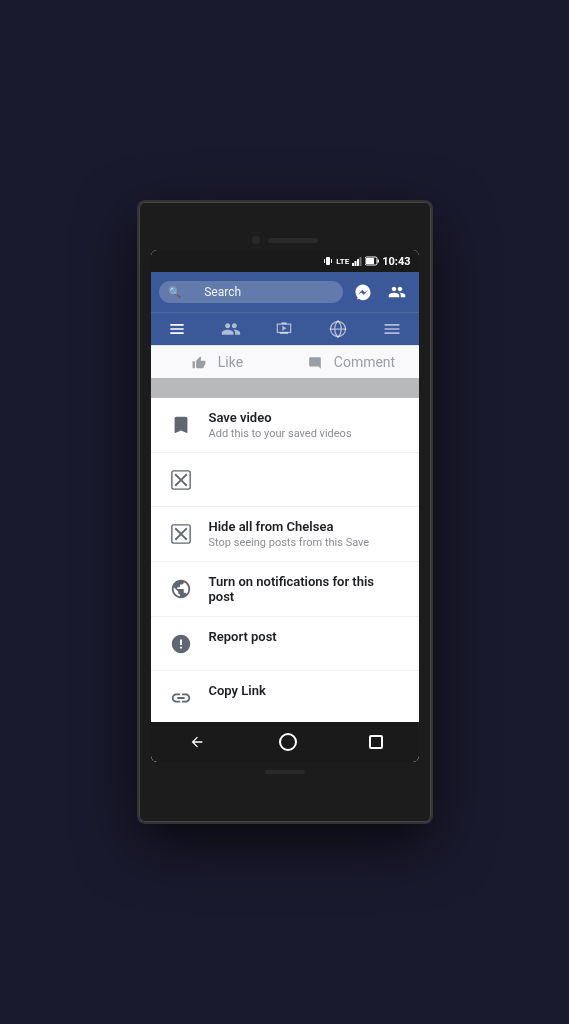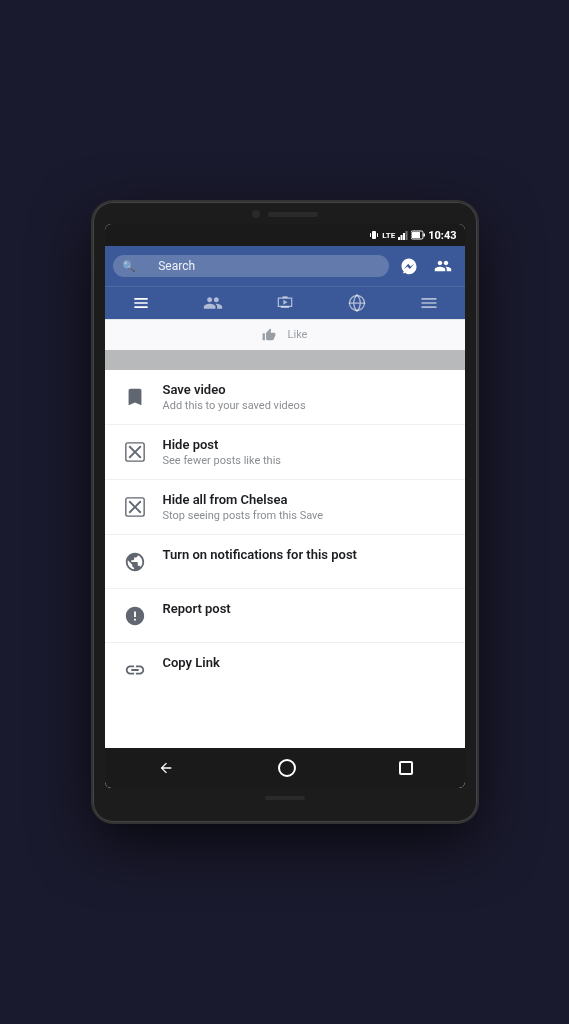--- a/index.html
+++ b/index.html
@@ -6,25 +6,25 @@
     body {
       background: #1a1a2e;
       display: flex;
       justify-content: center;
       align-items: center;
       min-height: 100vh;
       font-family: 'Roboto', Arial, sans-serif;
     }
 
     .phone-outer {
-      width: 384px;
+      width: 292px;
       height: 620px;
       background: #1c1c1c;
-      border-radius: 20px;
-      padding: 8px 12px;
+      border-radius: 6px;
+      padding: 34px 12px;
       box-shadow: 0 0 0 2px #333, 0 20px 60px rgba(0,0,0,0.7), inset 0 0 0 1px #444;
       position: relative;
     }
 
     .phone-top-bar {
       display: flex;
       justify-content: center;
       align-items: center;
       margin-bottom: 6px;
       position: relative;
@@ -139,25 +139,25 @@
     .post-actions {
       background: white;
       display: flex;
       border-top: 1px solid #ddd;
       opacity: 0.6;
     }
 
     .post-action-btn {
       flex: 1;
       display: flex;
-      align-items: flex-start;
+      align-items: flex-end;
       justify-content: center;
       gap: 12px;
       padding: 8px;
-      font-size: 11px;
+      font-size: 14px;
       color: #606770;
     }
 
     
     .dimmed-area {
       background: rgba(100,100,100,0.4);
       height: 20px;
       display: flex;
       align-items: center;
       padding-left: 10px;
@@ -349,20 +349,26 @@
       </div>
     </div>
 
     <div class="post-actions">
       <div class="post-action-btn">
         <svg width="14" height="14" viewBox="0 0 24 24" fill="#606770">
           <path d="M1 21h4V9H1v12zm22-11c0-1.1-.9-2-2-2h-6.31l.95-4.57.03-.32c0-.41-.17-.79-.44-1.06L14.17 1 7.59 7.59C7.22 7.95 7 8.45 7 9v10c0 1.1.9 2 2 2h9c.83 0 1.54-.5 1.84-1.22l3.02-7.05c.09-.23.14-.47.14-.73v-1.91l-.01-.01L23 10z"></path>
         </svg>
         <span>Like</span>
       </div>
+      <div class="post-action-btn">
+        <svg width="14" height="14" viewBox="0 0 24 24" fill="#606770">
+          <path d="M21.99 4c0-1.1-.89-2-1.99-2H4c-1.1 0-2 .9-2 2v12c0 1.1.9 2 2 2h14l4 4-.01-18z"></path>
+        </svg>
+        <span>Comment</span>
+      </div>
     </div>
 
     <div class="dimmed-area">
     </div>
 
     <div class="context-menu">
 
       <div class="menu-item">
         <div class="menu-item-icon">
           <svg viewBox="0 0 24 24">
@@ -374,24 +380,20 @@
           <span class="menu-item-subtitle">Add this to your saved videos</span>
         </div>
       </div>
 
       <div class="menu-item">
         <div class="menu-item-icon">
           <svg viewBox="0 0 24 24">
             <path d="M19 6.41L17.59 5 12 10.59 6.41 5 5 6.41 10.59 12 5 17.59 6.41 19 12 13.41 17.59 19 19 17.59 13.41 12z"></path>
             <rect x="2" y="2" width="20" height="20" rx="2" stroke="#606770" stroke-width="1.5" fill="none"></rect>
           </svg>
-        </div>
-        <div class="menu-item-text">
-          <span class="menu-item-title">Hide post</span>
-          <span class="menu-item-subtitle">See fewer posts like this</span>
         </div>
       </div>
 
 
       <div class="menu-item">
         <div class="menu-item-icon">
           <svg viewBox="0 0 24 24">
             <path d="M19 6.41L17.59 5 12 10.59 6.41 5 5 6.41 10.59 12 5 17.59 6.41 19 12 13.41 17.59 19 19 17.59 13.41 12z"></path>
             <rect x="2" y="2" width="20" height="20" rx="2" stroke="#606770" stroke-width="1.5" fill="none"></rect>
           </svg>

